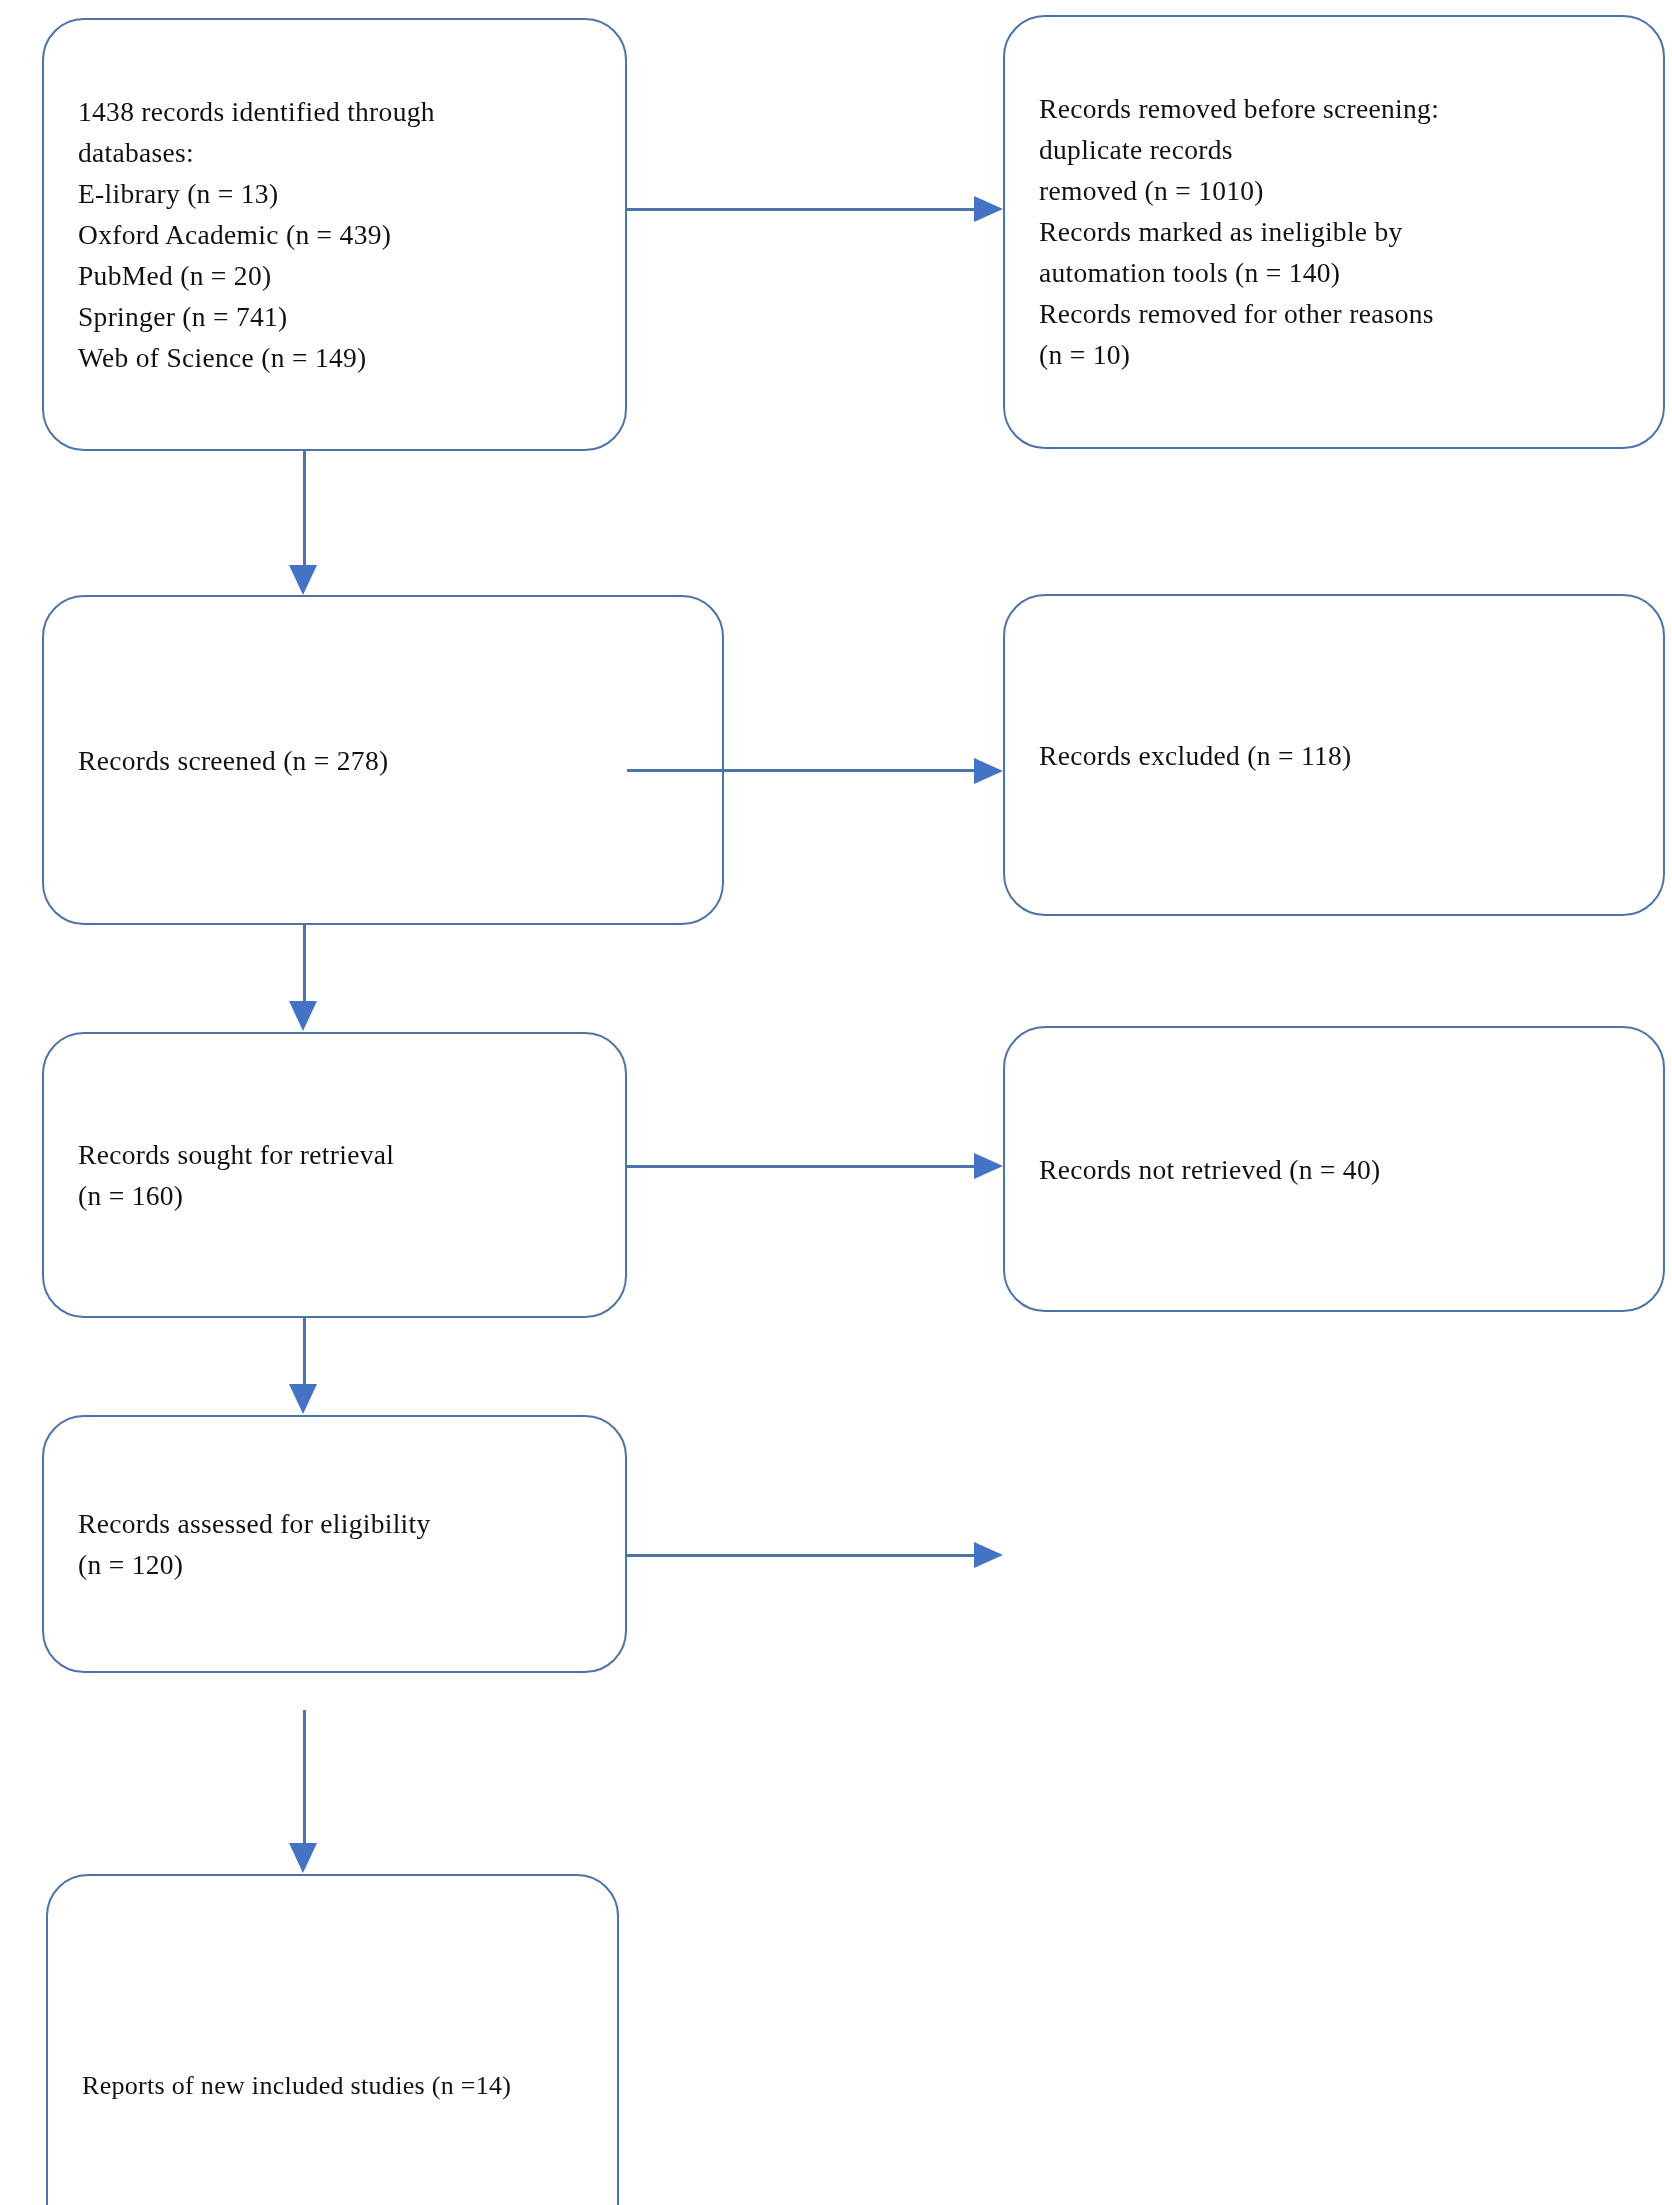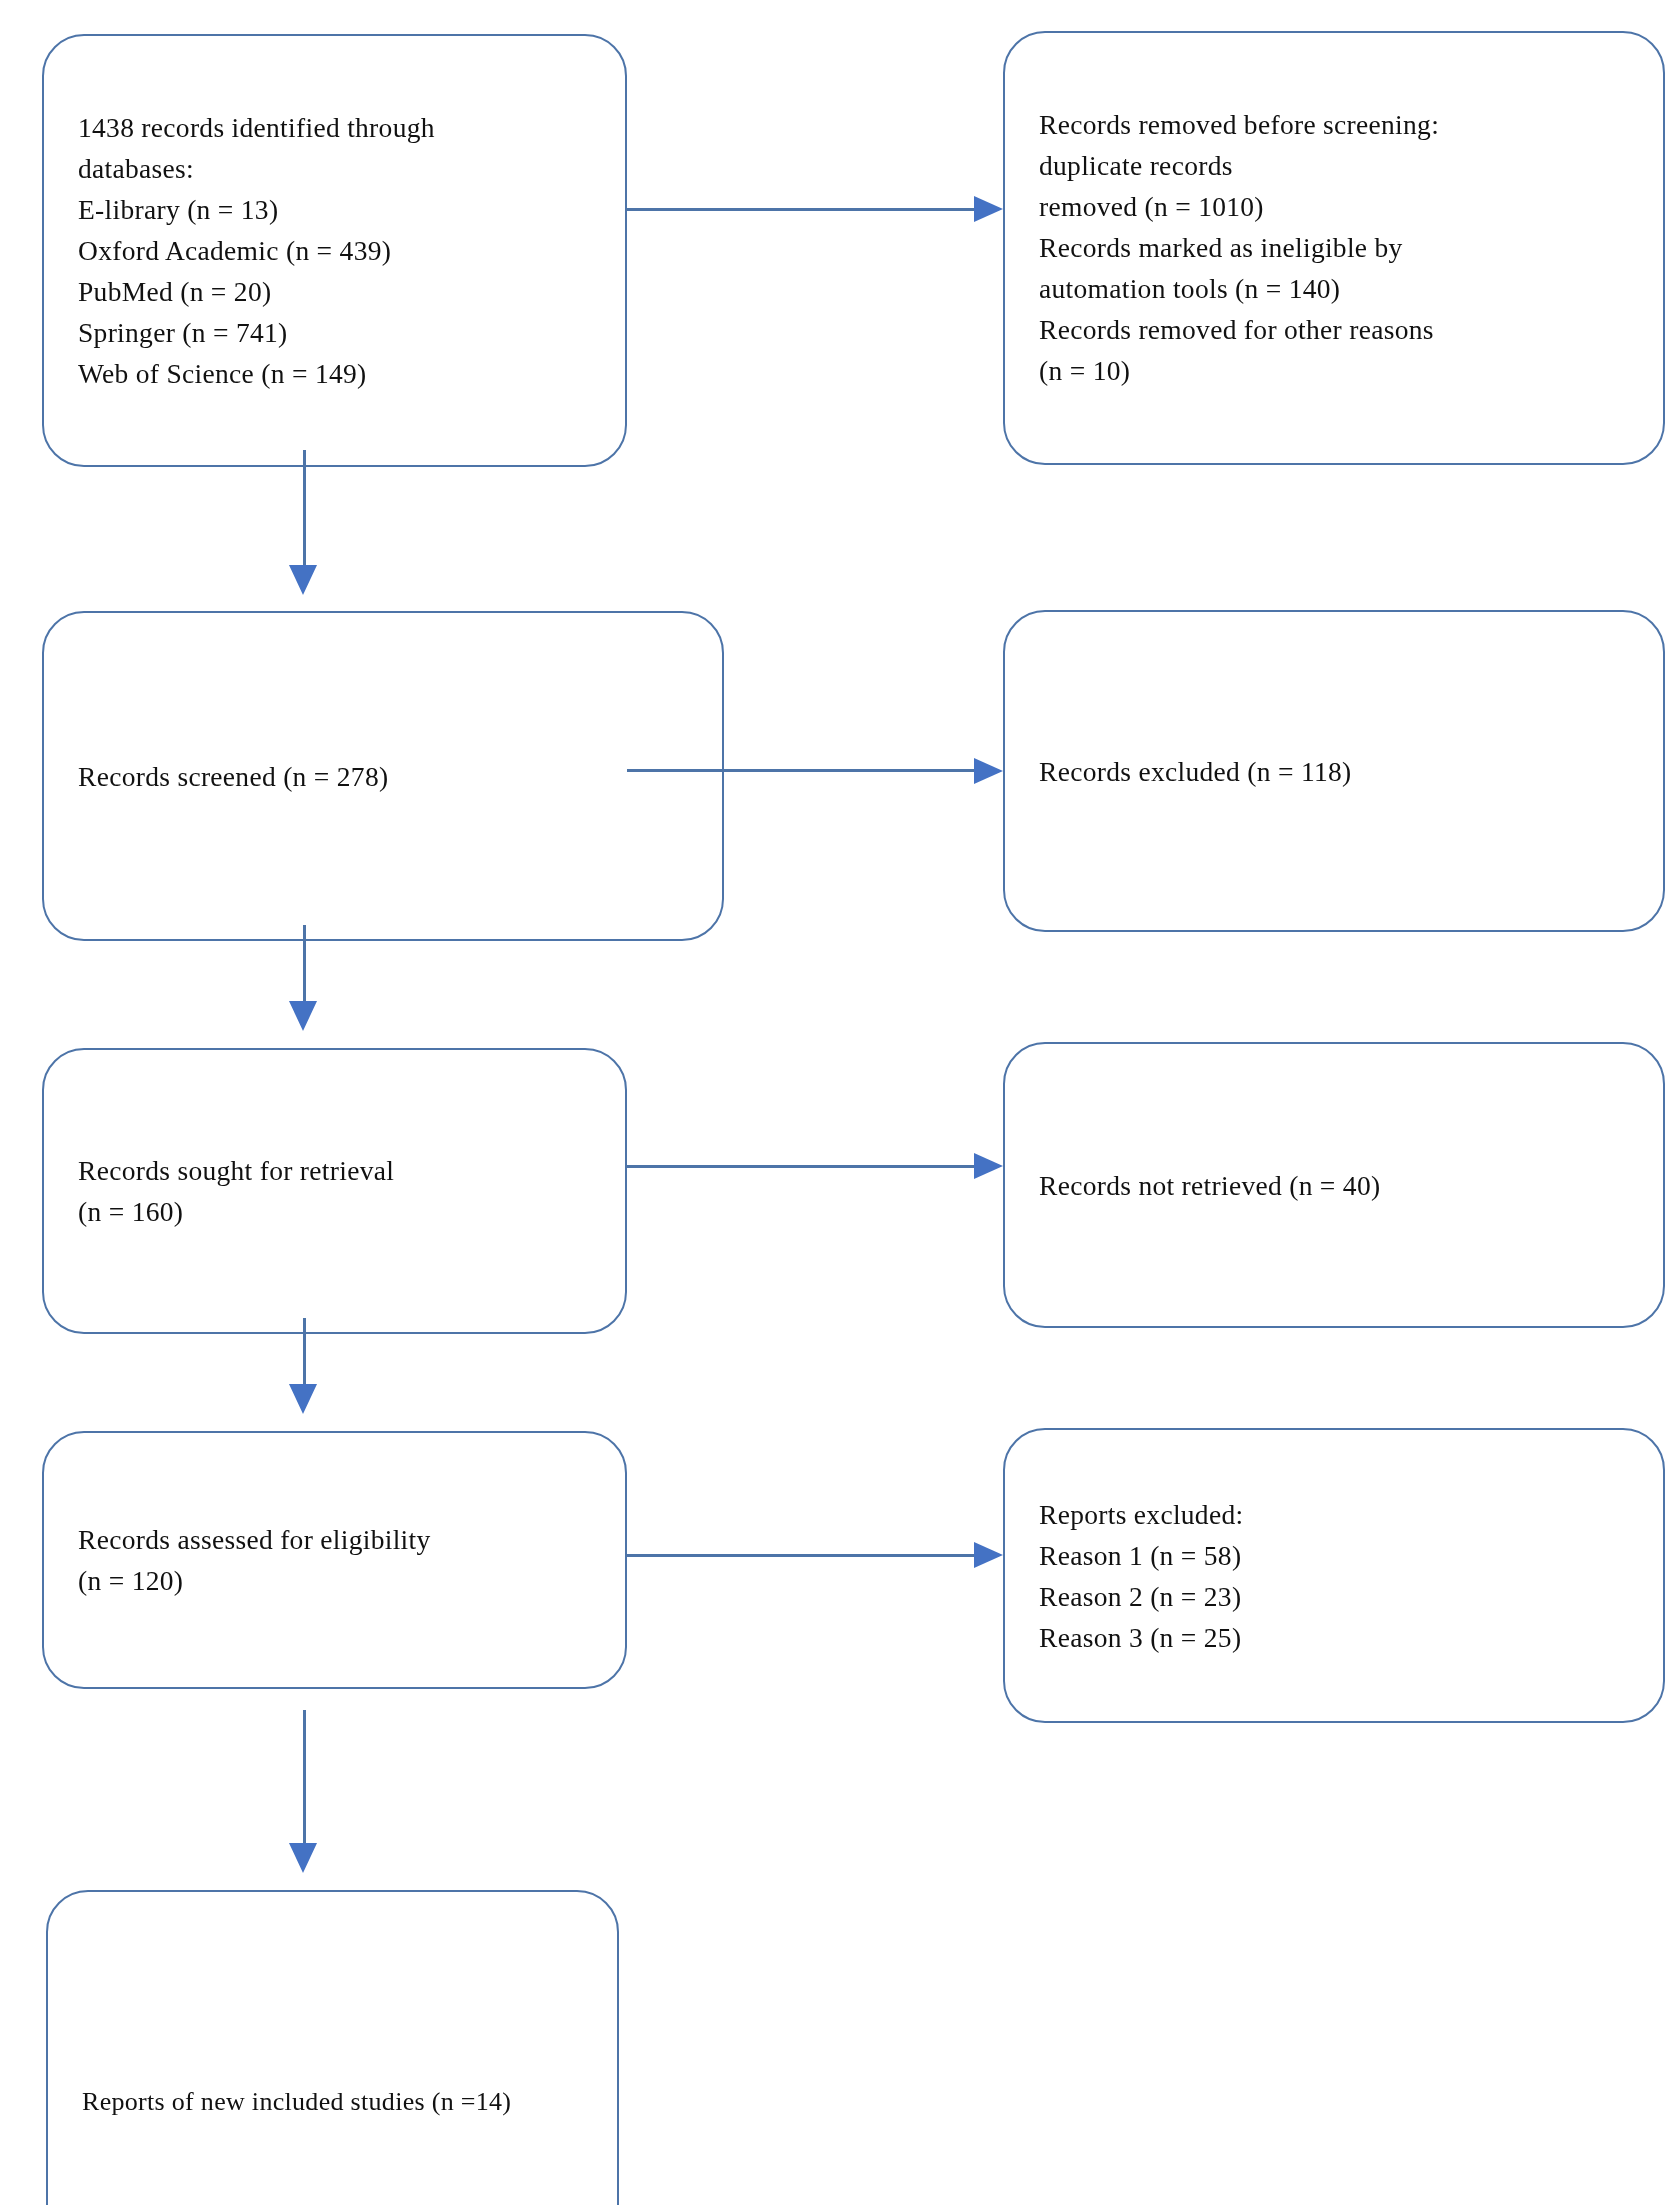--- a/index.html
+++ b/index.html
@@ -16,21 +16,20 @@
     color:var(--text);
   }
   .canvas{position:relative;width:1672px;height:2205px;background:var(--bg);overflow:hidden;}
   .box{
     position:absolute;box-sizing:border-box;
     border:2.3px solid var(--border);
     border-radius:42px;
     background:var(--bg);
     display:flex;flex-direction:column;justify-content:center;align-items:flex-start;
     padding:23.4px 26px 23.4px 34px;
-    margin-top:16px;
   }
   .line{
     font-size:27.5px;line-height:41px;white-space:nowrap;letter-spacing:0.3px;
   }
   .vline{position:absolute;width:2.9px;background:var(--line);}
   .hline{position:absolute;height:2.9px;background:var(--line);}
   .arrow-down{
     position:absolute;width:0;height:0;
     border-left:14.6px solid transparent;border-right:14.6px solid transparent;
     border-top:30px solid var(--arrow);
@@ -81,26 +80,20 @@
 
   <div class="box" style="left:1003px;top:1026px;width:662px;height:286px;">
     <div class="line">Records not retrieved (n = 40)</div>
   </div>
 
   <div class="box" style="left:42px;top:1415px;width:585px;height:258px;">
     <div class="line">Records assessed for eligibility</div>
     <div class="line">(n = 120)</div>
   </div>
 
-  <div class="box" style="left:1003px;top:1412px;width:662px;height:295px;">
-    <div class="line">Reports excluded:</div>
-    <div class="line">Reason 1 (n = 58)</div>
-    <div class="line">Reason 2 (n = 23)</div>
-    <div class="line">Reason 3 (n = 25)</div>
-  </div>
 
   <div class="box" style="left:46px;top:1874px;width:573px;height:423px;">
     <div class="line" style="font-size:26px;">Reports of new included studies (n =14)</div>
   </div>
 
   <div class="vline" style="left:303px;top:450px;height:117px;"></div>
   <div class="arrow-down" style="left:289px;top:565px;"></div>
 
   <div class="vline" style="left:303px;top:925px;height:78px;"></div>
   <div class="arrow-down" style="left:289px;top:1001px;"></div>

